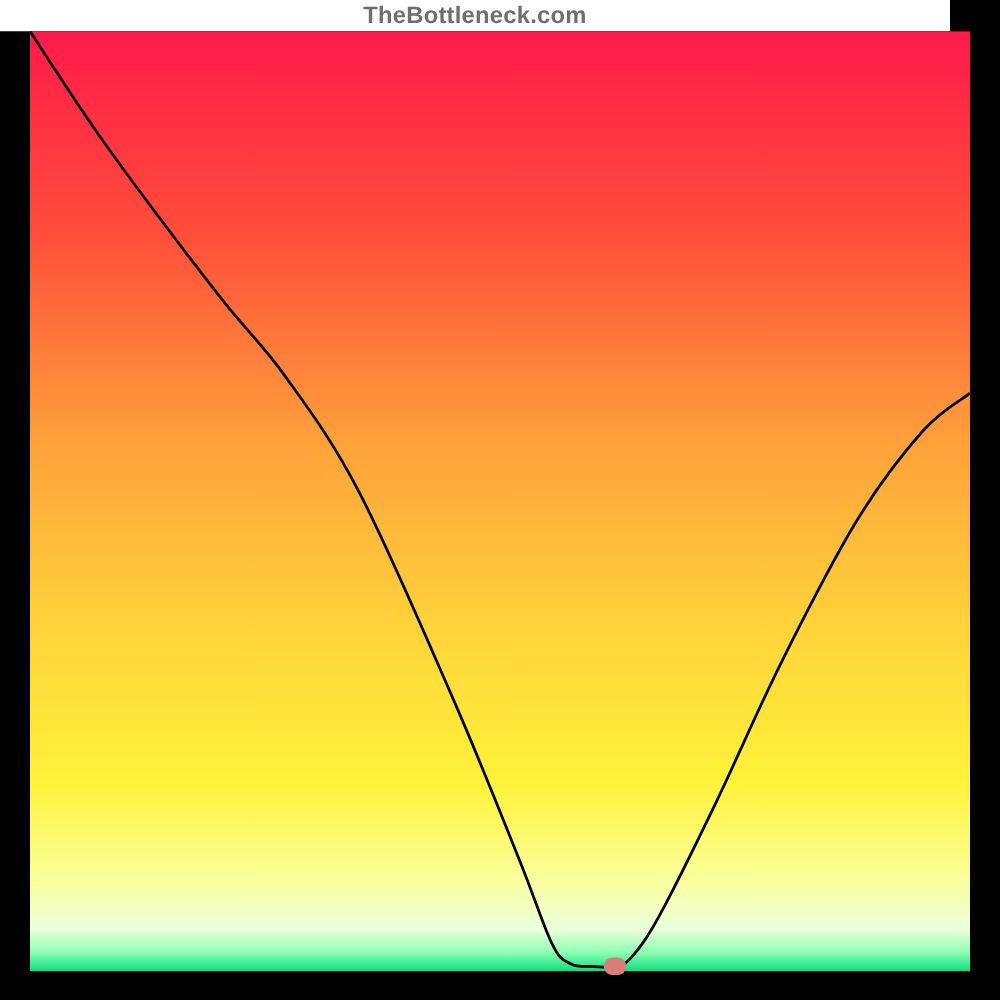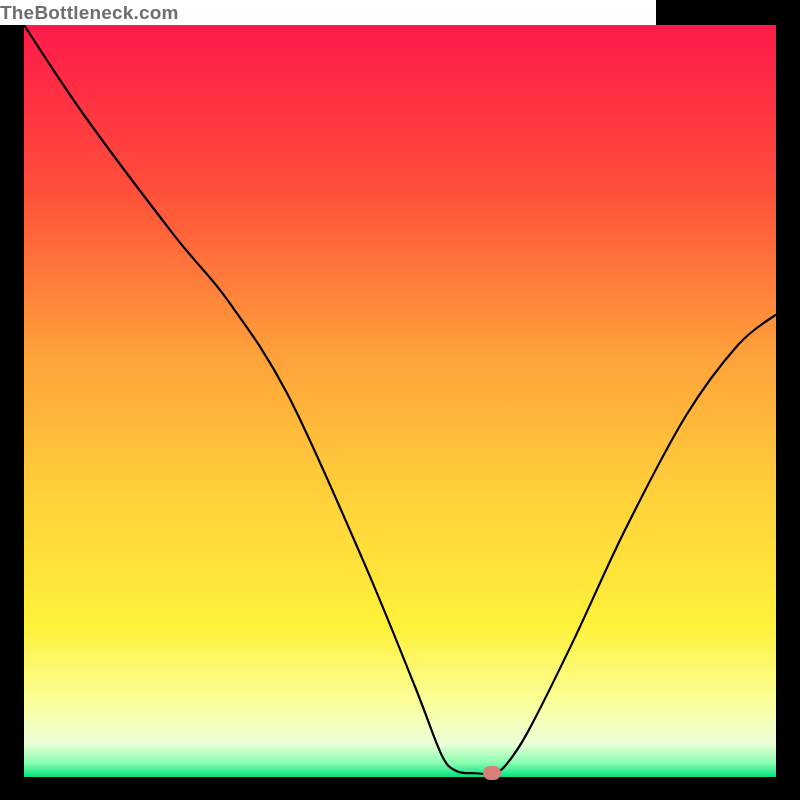--- a/index.html
+++ b/index.html
@@ -11,24 +11,24 @@
   .wrap {
     width: 800px;
     height: 800px;
     position: relative;
     background: #000;
   }
   .header {
     position: absolute;
     top: 0;
     left: 0;
-    width: 656px;
+    width: 760px;
     height: 25px;
     background: #fff;
-    text-align: left;
+    text-align: center;
     box-sizing: border-box;
     font-size: 19px;
     font-weight: bold;
     color: #6e6e6e;
     line-height: 25px;
     letter-spacing: 0.2px;
   }
   .plot {
     position: absolute;
     left: 24px;

